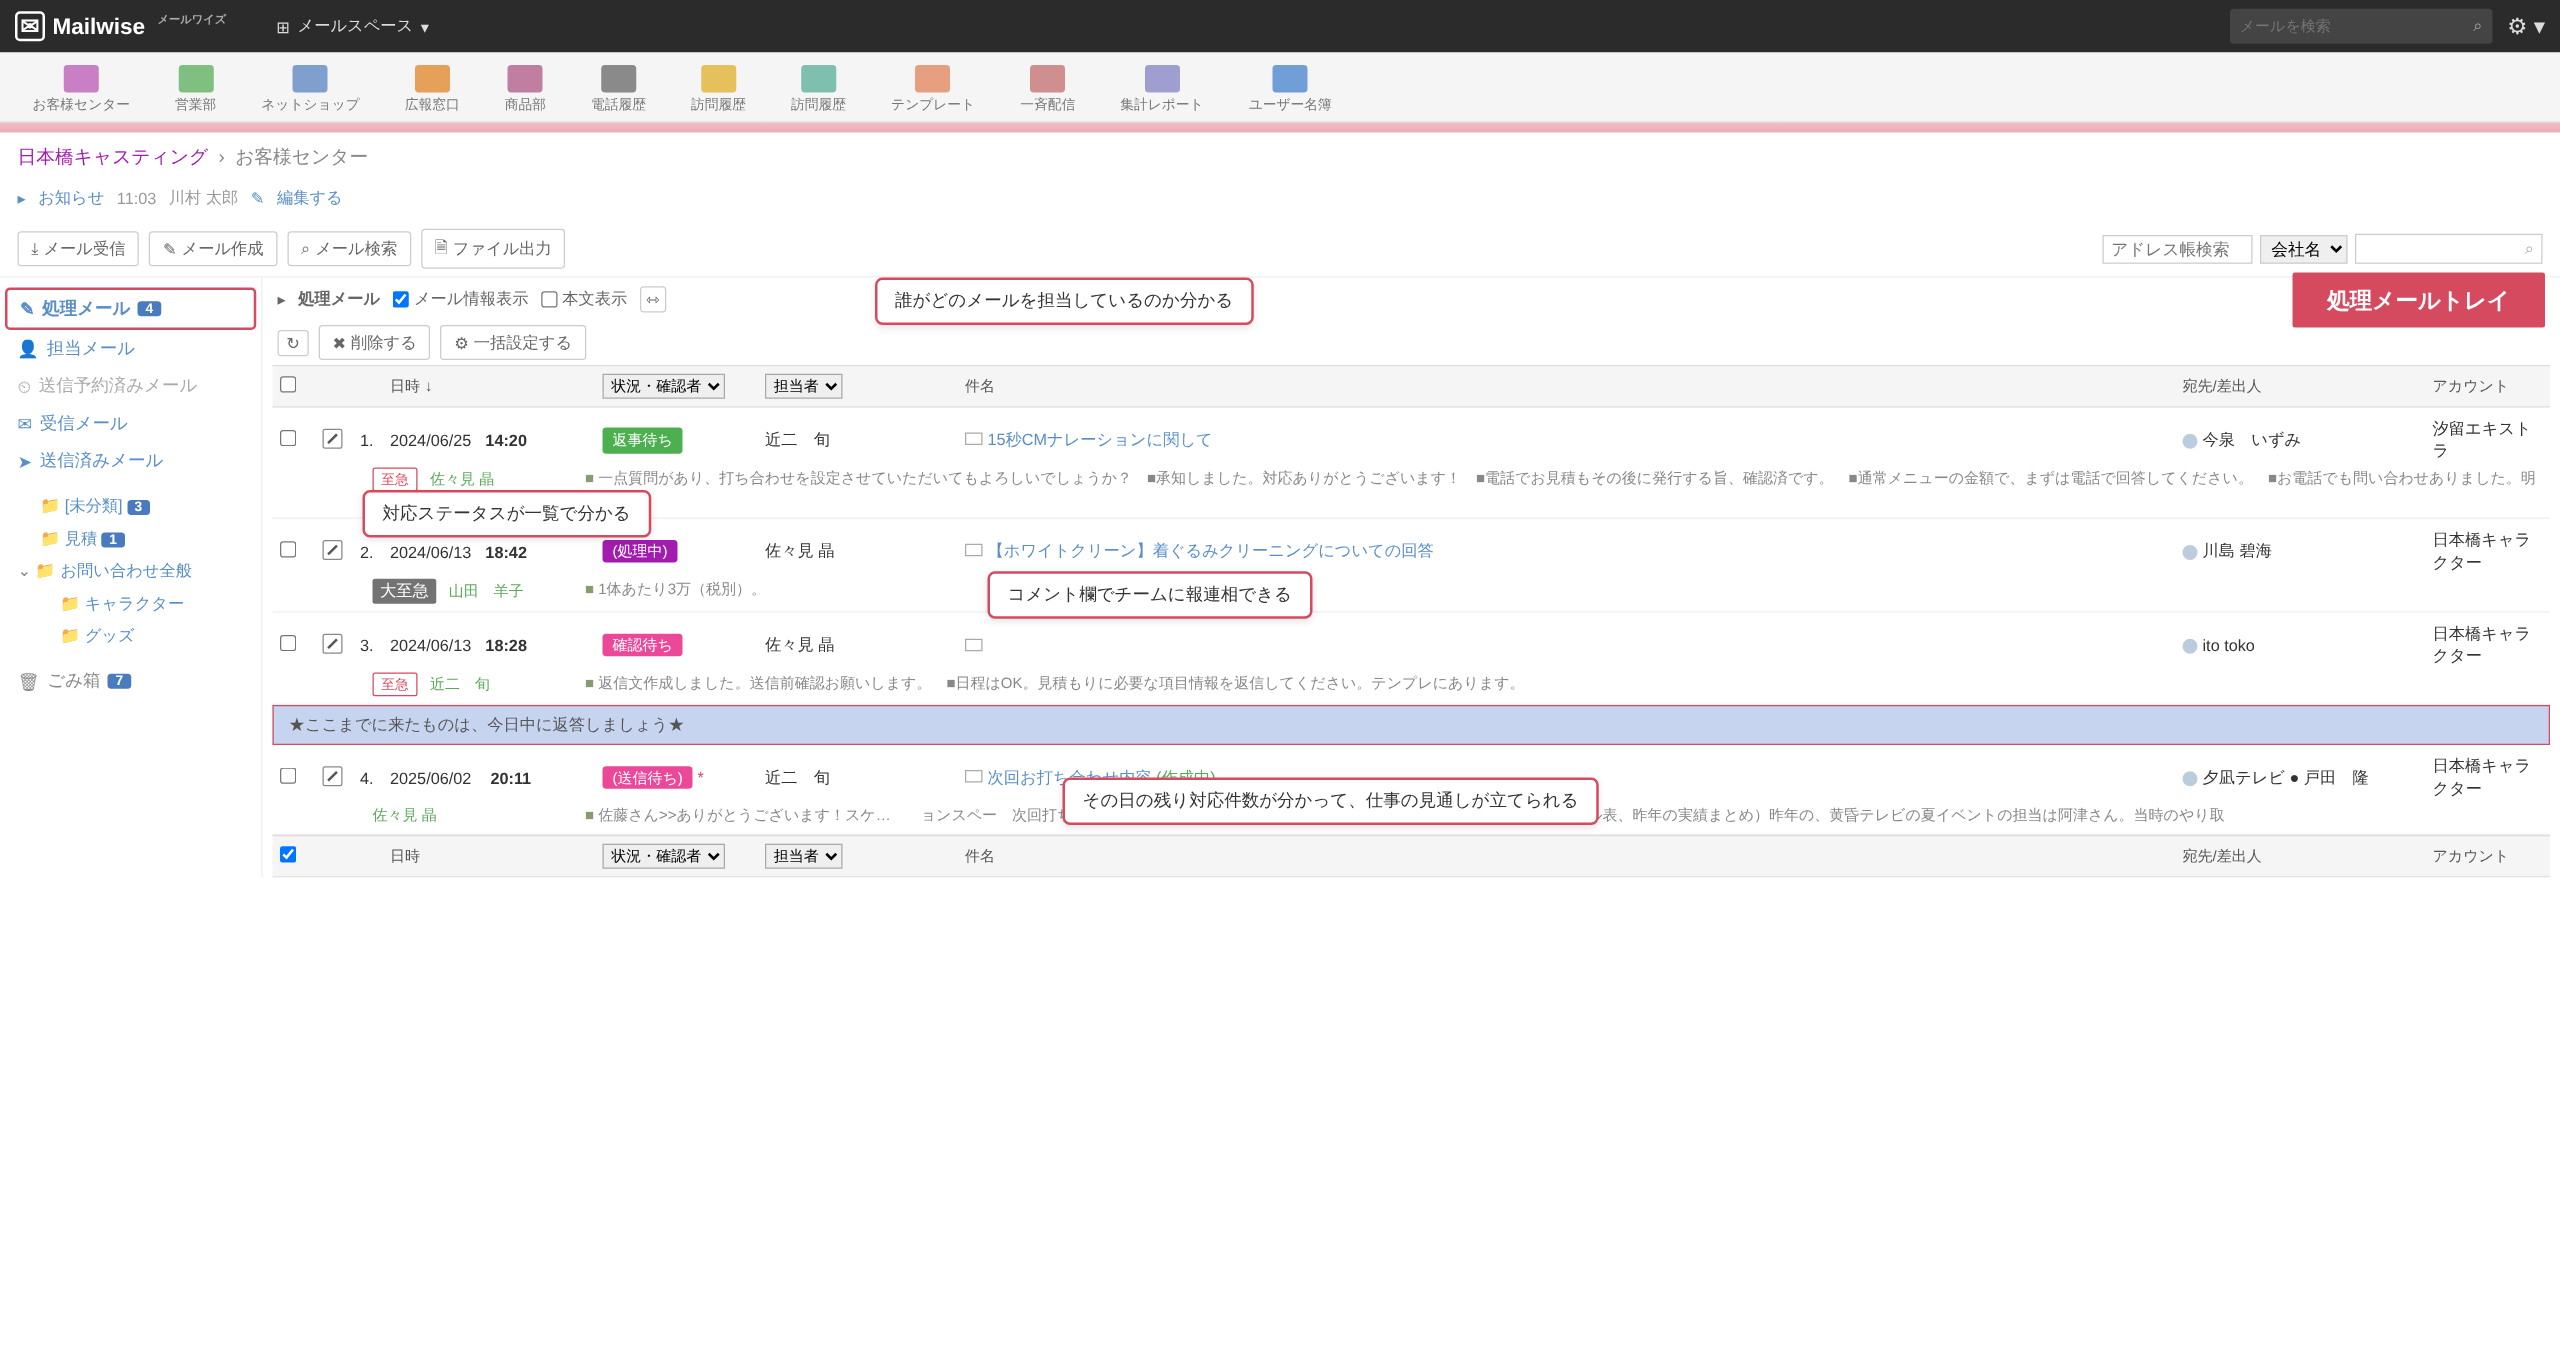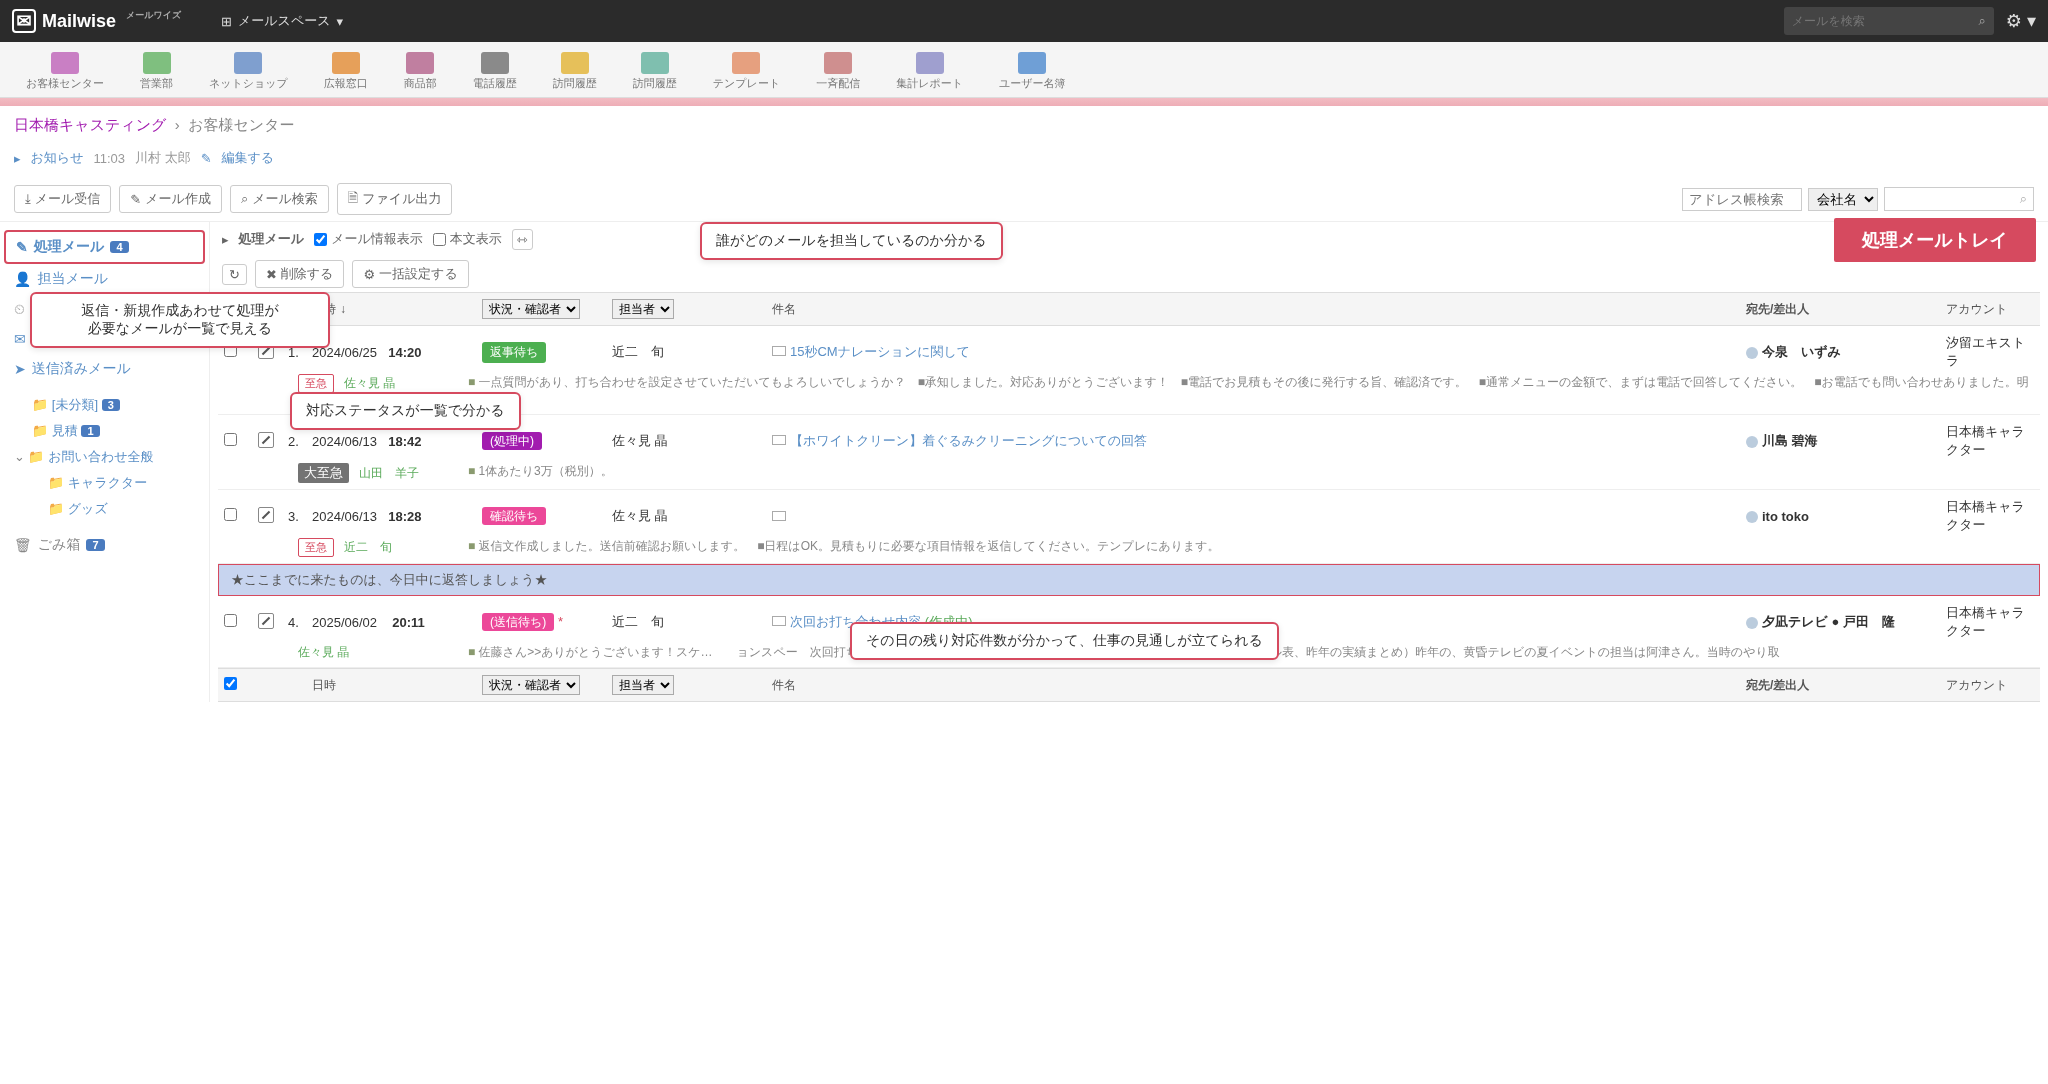--- a/index.html
+++ b/index.html
@@ -38,21 +38,21 @@
 .action-row { display: flex; align-items: center; gap: 8px; padding: 4px; }
 .col-head { background: #f5f5f5; border-top: 1px solid #ddd; border-bottom: 1px solid #ddd; display: flex; align-items: center; padding: 4px 0; font-size: 12px; color: #555; }
 .col-head > div { padding: 2px 6px; }
 .col-check { width: 34px; }
 .col-edit { width: 30px; }
 .col-num { width: 24px; }
 .col-date { width: 170px; display:flex; align-items:center; gap:4px;}
 .col-status { width: 130px; }
 .col-assignee { width: 160px; }
 .col-subject { flex: 1; }
-.col-sender { width: 200px; font-weight: bold; }
+.col-sender { width: 200px; }
 .col-account { width: 100px; }
 .row { border-bottom: 1px solid #eee; padding: 6px 0 4px; }
 .row-top { display: flex; align-items: center; }
 .row-top > div { padding: 2px 6px; }
 .tag-green { background: #4caf50; color: #fff; padding: 2px 8px; border-radius: 3px; font-size: 12px; display: inline-block; }
 .tag-green-dark { background: #a21caf; color: #fff; padding: 2px 8px; border-radius: 3px; font-size: 12px;}
 .tag-orange { background: #ec4899; color: #fff; padding: 2px 8px; border-radius: 3px; font-size: 12px;}
 .tag-red-urgent { border: 1px solid #d64a5f; color: #d64a5f; padding: 1px 6px; font-size: 11px; border-radius: 2px; display:inline-block;}
 .tag-red-veryurgent { background:#737373; color:#fff; padding: 1px 6px; font-size: 13px; border-radius: 2px; display:inline-block;}
 .subj-link { color: #5a8fc6; cursor: pointer; }
@@ -316,19 +316,18 @@
           <span>日時</span>
         </div>
       <div class="col-status"><select class="hdr-sel"><option>状況・確認者</option></select></div>
       <div class="col-assignee"><select class="hdr-sel"><option>担当者</option></select></div>
       <div class="col-subject">件名</div>
       <div class="col-sender">宛先/差出人</div>
       <div class="col-account">アカウント</div>
     </div>
 
     <div class="callout-title" style="top:-4px; right:12px;">処理メールトレイ</div>
-    <div class="callout" style="top:70px; left:-180px; width:300px; white-space:pre-line; text-align:center">返信・新規作成あわせて処理が
-必要なメールが一覧で見える</div>
     <div class="callout" style="top:170px; left:80px;">対応ステータスが一覧で分かる</div>
     <div class="callout" style="top:0px; left:490px;">誰がどのメールを担当しているのか分かる</div>
+    <div class="callout" style="top:235px; left:580px;">コメント欄でチームに報連相できる</div>
     <div class="callout" style="top:400px; left:640px;">その日の残り対応件数が分かって、仕事の見通しが立てられる</div>
   </div>
 </div>
 
 </body></html>

